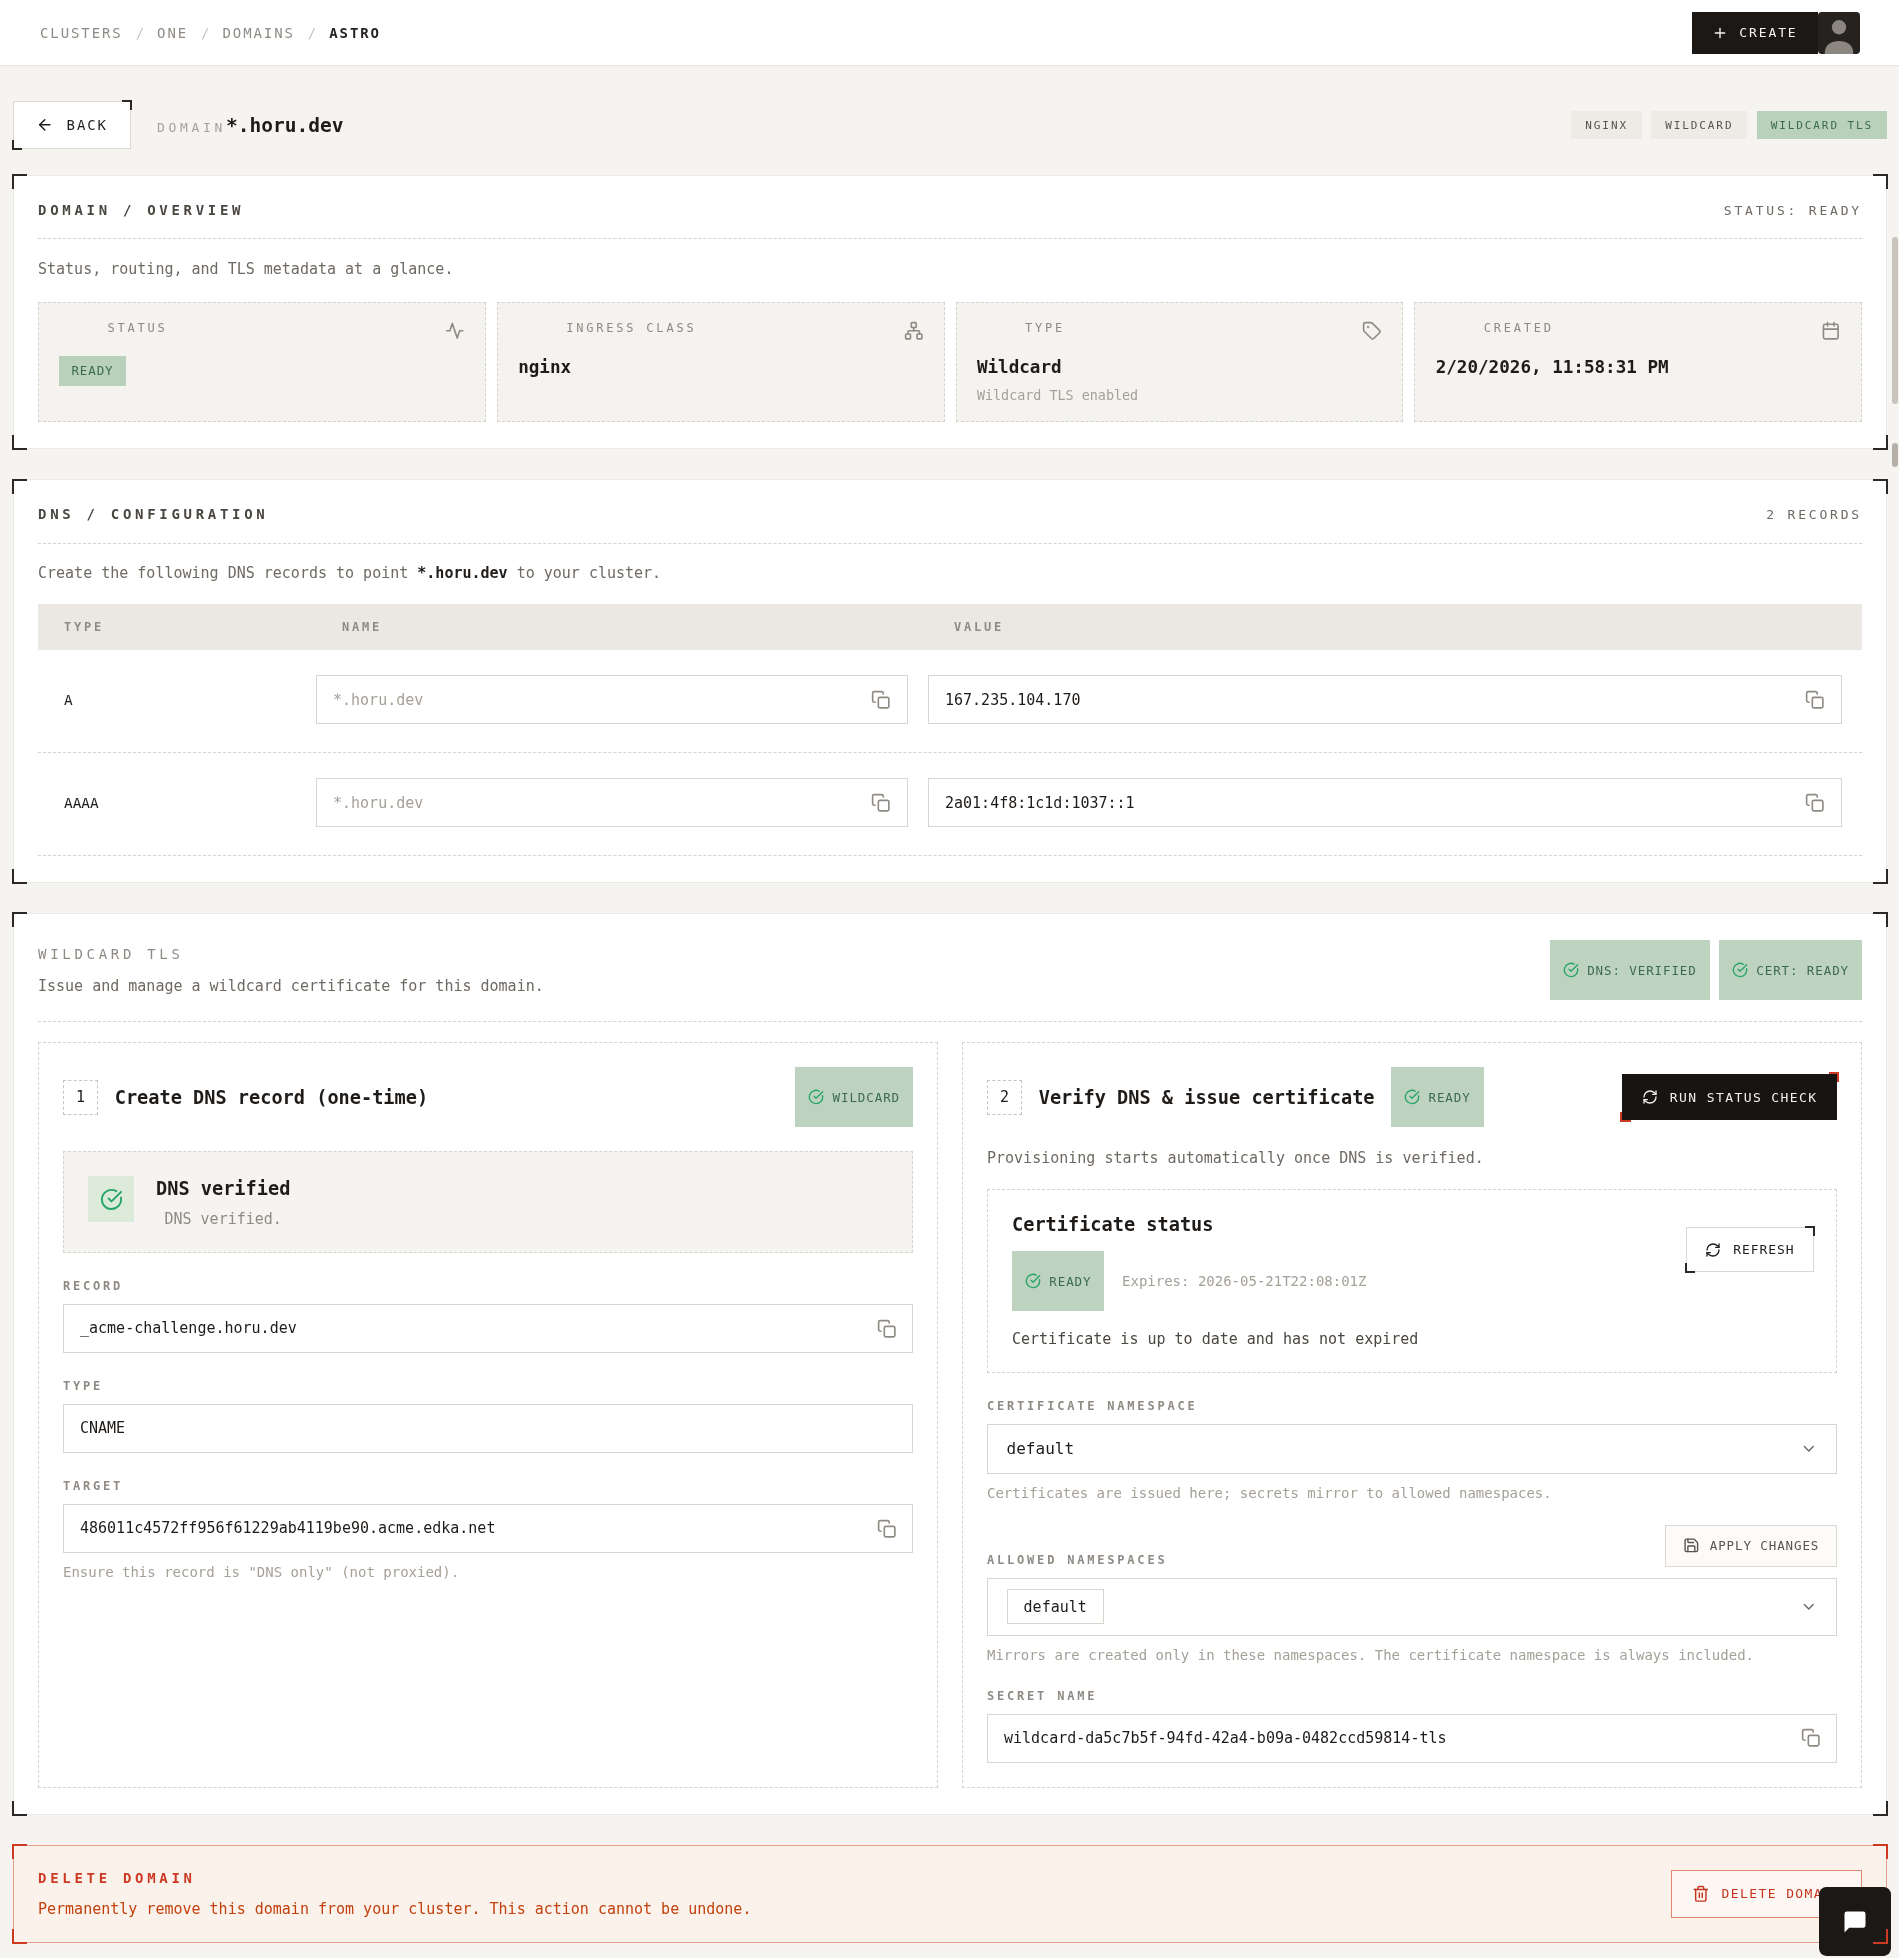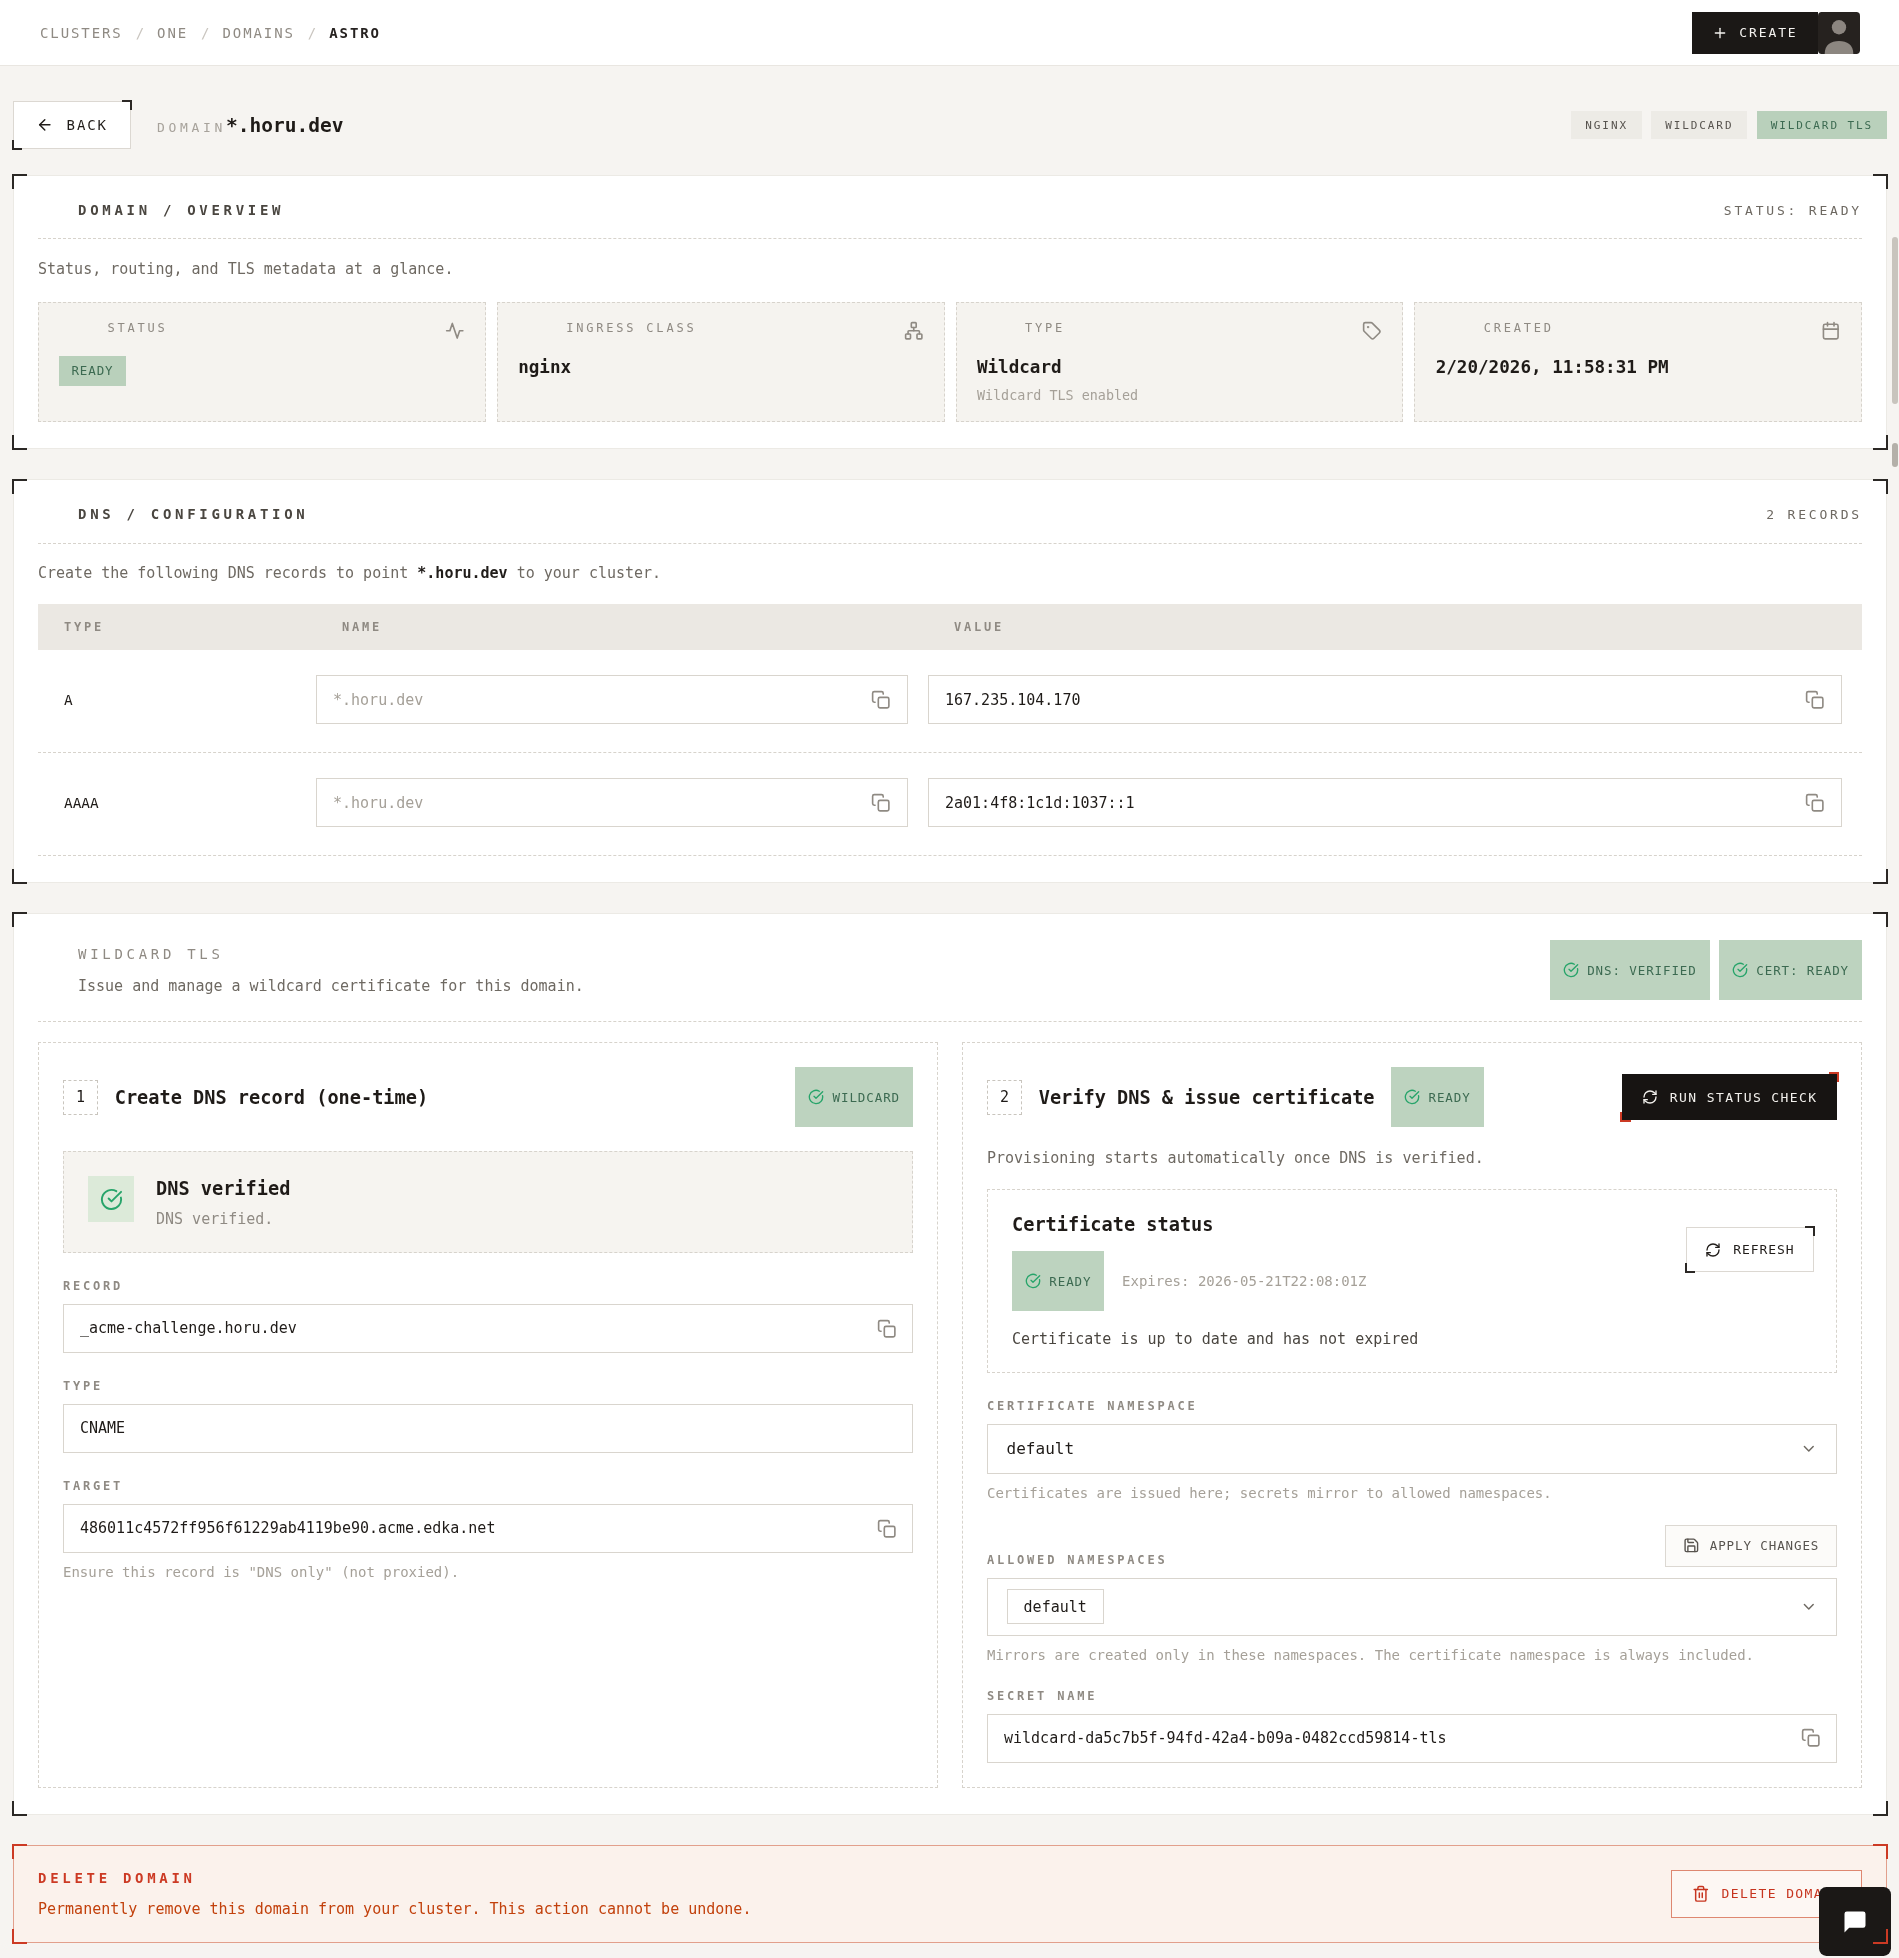--- a/index.html
+++ b/index.html
@@ -60,21 +60,21 @@
   }
   .bk { position: absolute; width: 15px; height: 15px; border: 0 solid #2b2825; pointer-events: none; z-index: 2; }
   .bk.tl { top: -1.9px; left: -1.9px; border-top-width: 2.8px; border-left-width: 2.8px; }
   .bk.tr { top: -1.9px; right: -1.9px; border-top-width: 2.8px; border-right-width: 2.8px; }
   .bk.bl { bottom: -1.9px; left: -1.9px; border-bottom-width: 2.8px; border-left-width: 2.8px; }
   .bk.br { bottom: -1.9px; right: -1.9px; border-bottom-width: 2.8px; border-right-width: 2.8px; }
   .corners-red .bk { border-color: #cc3a24; }
   .corners-sm .bk { width: 10.2px; height: 10.2px; }
   .bk.tl, .bk.tr, .bk.bl, .bk.br { }
 
-  .panel-head { display: flex; align-items: center; justify-content: space-between; margin-left: 40px; }
+  .panel-head { display: flex; align-items: center; justify-content: space-between; }
   .panel-title { font-size: 14px; letter-spacing: 3.7px; color: #4a4640; font-weight: 700; }
   .panel-title.muted { color: #8f8a83; font-weight: 400; }
   .panel-aside { font-size: 13px; letter-spacing: 2.8px; color: #6e6962; }
   .dash-div { border-top: 0.9px dashed #d7d3cc; margin: 20.4px 0; }
   .panel-desc { font-size: 15px; color: #6e6962; }
   .panel-desc b { color: #211d1a; }
 
   
   .ov-grid { display: grid; grid-template-columns: repeat(4, 1fr); gap: 11px; margin-top: 24px; }
   .ov-card { background: #f5f3ef; border: 0.9px dashed #d7d3cc; padding: 18.6px 20.4px; min-height: 113px; }
@@ -121,21 +121,21 @@
   .step-num {
     width: 35px; height: 35px; border: 0.9px dashed #c9c5be; background: #fff;
     display: flex; align-items: center; justify-content: center;
     font-size: 15px; color: #1f1b18; flex: 0 0 auto;
   }
   .step-title { font-size: 18.6px; font-weight: 700; color: #1f1b18; white-space: nowrap; }
   .ml-auto { margin-left: auto; }
 
   .verified-box {
     margin-top: 24px; border: 0.9px dashed #d7d3cc; background: #f6f4f0;
-    padding: 24px; display: flex; gap: 22px; align-items: flex-start;
+    padding: 24px; display: flex; gap: 22px; align-items: flex-start; text-align: center;
   }
   .vb-icon { width: 46px; height: 46px; background: #dcead9; display: flex; align-items: center; justify-content: center; flex: 0 0 auto; }
   .vb-icon svg { width: 23px; height: 23px; stroke: #27a46a; }
   .vb-title { font-size: 18.6px; font-weight: 700; color: #1f1b18; margin-top: 1.9px; }
   .vb-sub { margin-top: 11px; font-size: 15px; color: #8f8a83; }
 
   .f-label { margin-top: 26px; font-size: 12px; letter-spacing: 2.8px; color: #8f8a83; font-weight: 700; }
   .f-input { margin-top: 11px; }
   .f-help { margin-top: 11px; font-size: 14px; color: #a5a098; }
 

